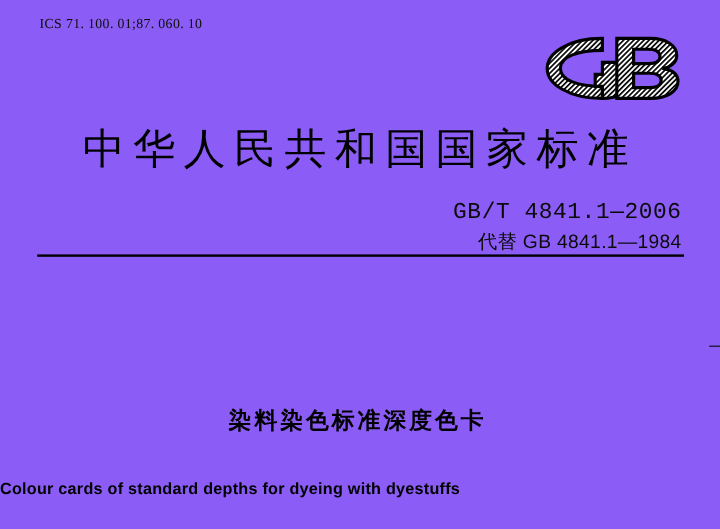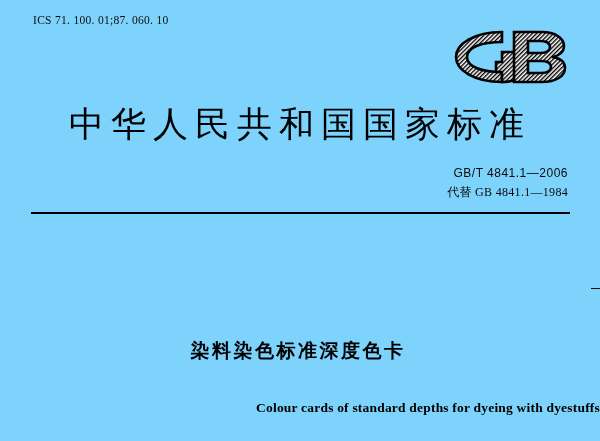--- a/index.html
+++ b/index.html
@@ -7,21 +7,21 @@
     padding: 0;
     background: #ffffff;
   }
   body {
     font-family: "Liberation Serif", serif;
   }
   .page {
     position: relative;
     width: 600px;
     height: 441px;
-    background: #7dd3fc;
+    background: #8b5cf6;
     overflow: hidden;
     box-sizing: border-box;
   }
 
   
   .ics-block {
     position: absolute;
     left: 33px;
     top: 12px;
     font-family: "Liberation Serif", serif;
@@ -58,28 +58,28 @@
 
   
   .std-no {
     position: absolute;
     right: 32px;
     top: 166px;
     text-align: right;
     color: #0a0a0a;
   }
   .std-no-main {
-    font-family: Liberation Sans, sans-serif;
-    font-size: 12px;
+    font-family: Liberation Mono, monospace;
+    font-size: 19px;
     letter-spacing: 0.5px;
     white-space: nowrap;
   }
   .std-no-sub {
-    font-family: Liberation Serif, serif;
-    font-size: 12px;
+    font-family: Liberation Sans, sans-serif;
+    font-size: 16px;
     margin-top: 4px;
     letter-spacing: 0.3px;
     white-space: nowrap;
   }
 
   
   .rule {
     position: absolute;
     left: 31px;
     right: 30px;
@@ -102,22 +102,22 @@
     color: #000000;
     white-space: nowrap;
   }
 
   
   .subject-en {
     position: absolute;
     left: 0;
     right: 0;
     top: 400px;
-    text-align: right;
-    font-family: Liberation Serif, serif;
+    text-align: left;
+    font-family: Liberation Sans, sans-serif;
     font-weight: bold;
     font-size: 13.5px;
     letter-spacing: 0.2px;
     color: #000000;
     white-space: nowrap;
   }
 
   
   .edge-tick {
     position: absolute;

